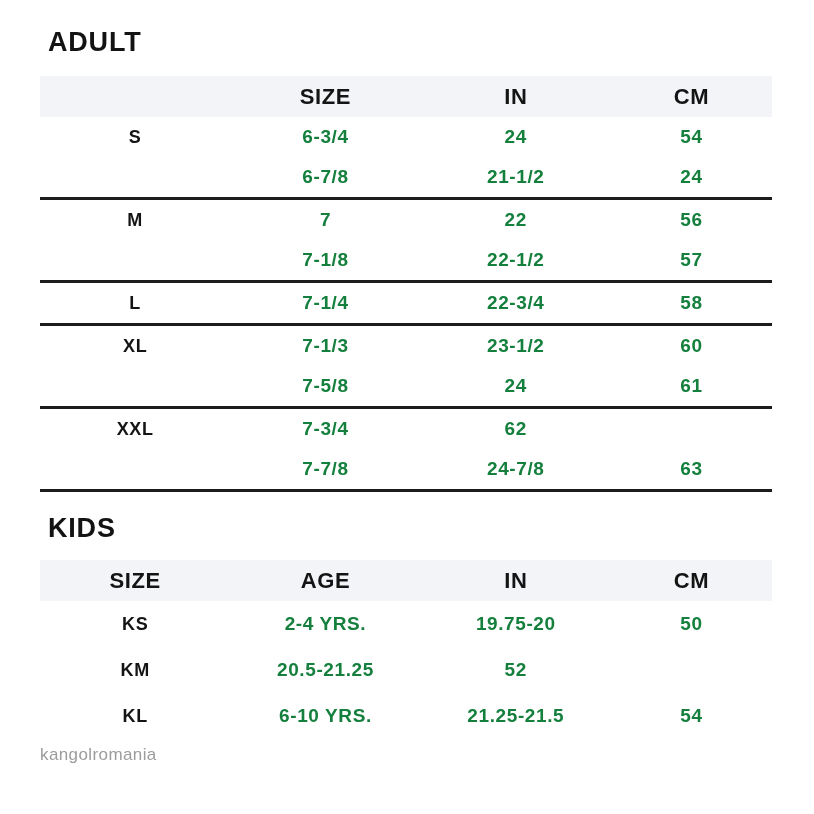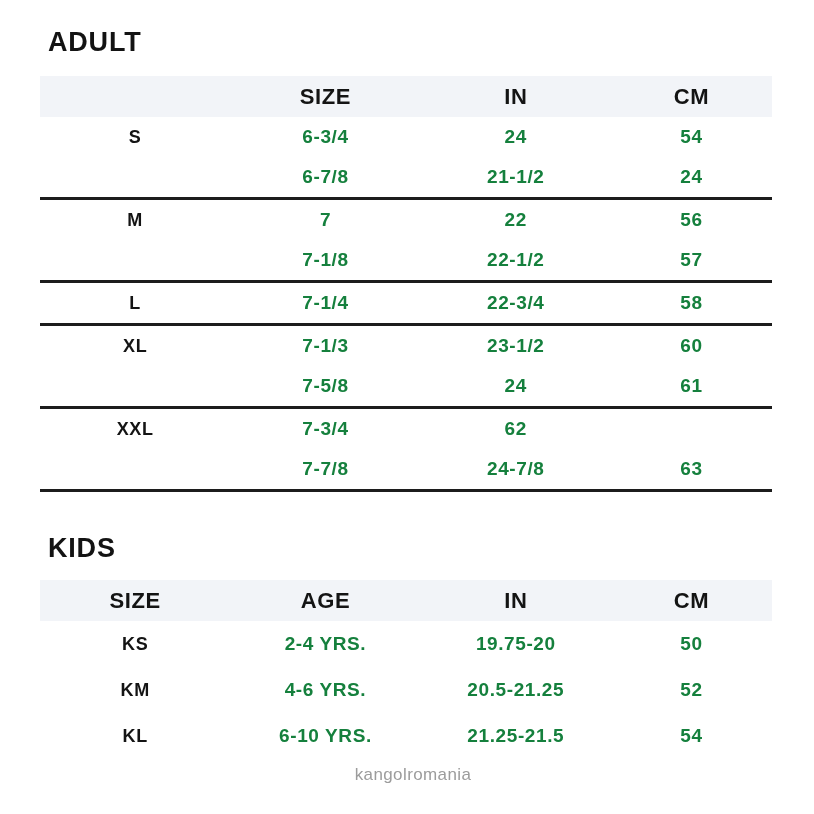--- a/index.html
+++ b/index.html
@@ -19,21 +19,21 @@
     padding: 26px 28px 0 40px;
   }
   .section-title {
     font-size: 27px;
     font-weight: bold;
     letter-spacing: 0.8px;
     color: #131313;
     margin: 0 0 18px 8px;
     line-height: 32px;
   }
-  .section-title.kids { margin-top: 40px; margin-bottom: 16px; }
+  .section-title.kids { margin-top: 20px; margin-bottom: 16px; }
   .tbl { width: 732px; }
   .band {
     display: grid;
     grid-template-columns: 26% 26% 26% 22%;
     align-items: center;
     height: 41px;
     background: #f2f4f8;
   }
   .band .cell {
     font-weight: bold;
@@ -58,21 +58,21 @@
   }
   .lbl {
     font-size: 18px;
     font-weight: bold;
     letter-spacing: 0.6px;
     color: #141414;
   }
   .group { border-bottom: 3px solid #1c1c1c; }
   .footer {
     margin-top: 6px;
-    text-align: center;
+    text-align: left;
     font-size: 17px;
     letter-spacing: 0.4px;
     color: #9c9c9c;
   }
 </style>
 </head>
 <body>
 
 <div class="page">
 
@@ -166,21 +166,20 @@
     </div>
 
     <div class="row kid">
       <div class="cell lbl">KS</div>
       <div class="cell val">2-4 YRS.</div>
       <div class="cell val">19.75-20</div>
       <div class="cell val">50</div>
     </div>
     <div class="row kid">
       <div class="cell lbl">KM</div>
-      <div class="cell val">4-6 YRS.</div>
       <div class="cell val">20.5-21.25</div>
       <div class="cell val">52</div>
     </div>
     <div class="row kid">
       <div class="cell lbl">KL</div>
       <div class="cell val">6-10 YRS.</div>
       <div class="cell val">21.25-21.5</div>
       <div class="cell val">54</div>
     </div>
   </div>

